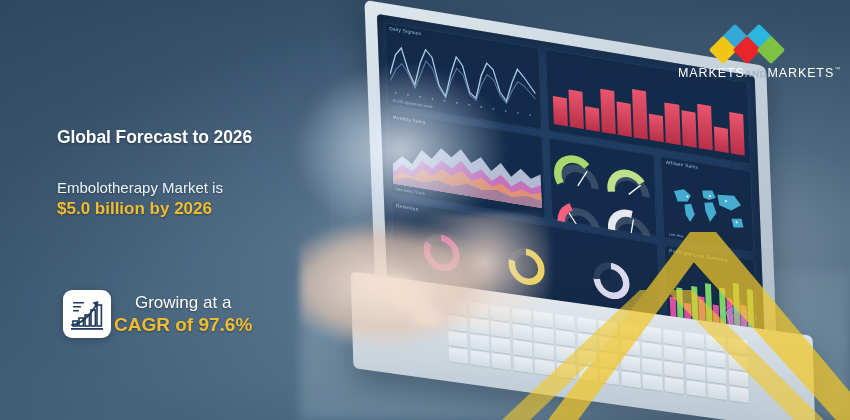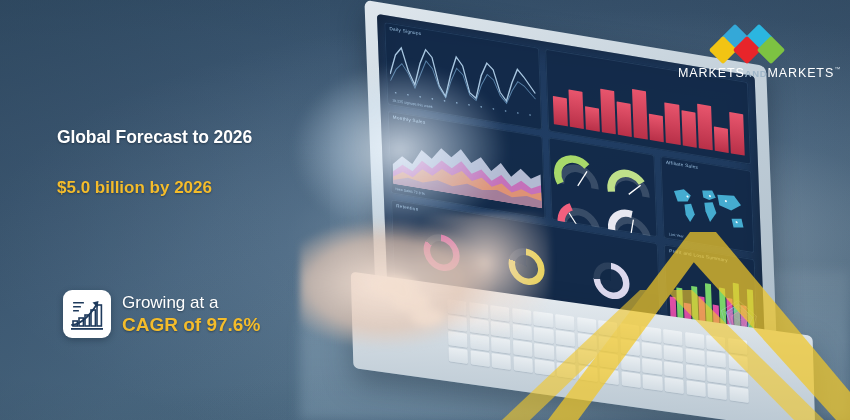--- a/index.html
+++ b/index.html
@@ -155,21 +155,21 @@
     text-shadow:0 1px 2px rgba(12,26,40,.5);white-space:nowrap;margin-top:8px;
   }
   .body-text{
     position:absolute;left:57px;top:177px;
     font-size:15px;line-height:21px;color:#eef4f8;
     text-shadow:0 1px 2px rgba(12,26,40,.45);
   }
   .body-text .hl{color:#f4bc2b;font-weight:bold;font-size:17px;}
 
   
-  .cagr{position:absolute;left:63px;top:290px;display:flex;align-items:center;gap:11px;}
+  .cagr{position:absolute;left:63px;top:290px;display:flex;align-items:center;gap:3px;text-align:center;}
   .cagr-icon{
     width:48px;height:48px;background:#fff;border-radius:9px;
     box-shadow:0 2px 6px rgba(12,26,40,.35);position:relative;flex:none;
   }
   .cagr-icon svg{position:absolute;inset:0;width:100%;height:100%;}
   .cagr-text{line-height:22px;text-shadow:0 1px 2px rgba(12,26,40,.45);}
   .cagr-l1{font-size:17px;color:#ffffff;}
   .cagr-l2{font-size:19px;font-weight:bold;color:#f4bc2b;}
 
   
@@ -437,20 +437,21 @@
       <polygon points="690,232 716,232 850,392 850,420 836,420 690,258" fill="#f2c829"></polygon>
       <polygon points="690,232 716,232 578,420 548,420" fill="#f2c829"></polygon>
       <polygon points="640,290 666,290 530,420 502,420" fill="#f2c829" opacity=".85"></polygon>
       <polygon points="666,290 692,290 824,420 794,420" fill="#f2c829" opacity=".85"></polygon>
     </g>
   </svg>
 
   <div class="subtitle">Global Forecast to 2026</div>
 
   <div class="body-text">
+    <div>Embolotherapy Market is</div>
     <div class="hl">$5.0 billion by 2026</div>
   </div>
 
   <div class="cagr">
     <div class="cagr-icon">
       <svg viewBox="0 0 48 48">
         <g fill="#1e3a5c">
           <rect x="10" y="12" width="11" height="1.6" rx=".6"></rect>
           <rect x="10" y="16" width="8" height="1.6" rx=".6"></rect>
           <rect x="10" y="20" width="6" height="1.6" rx=".6"></rect>

